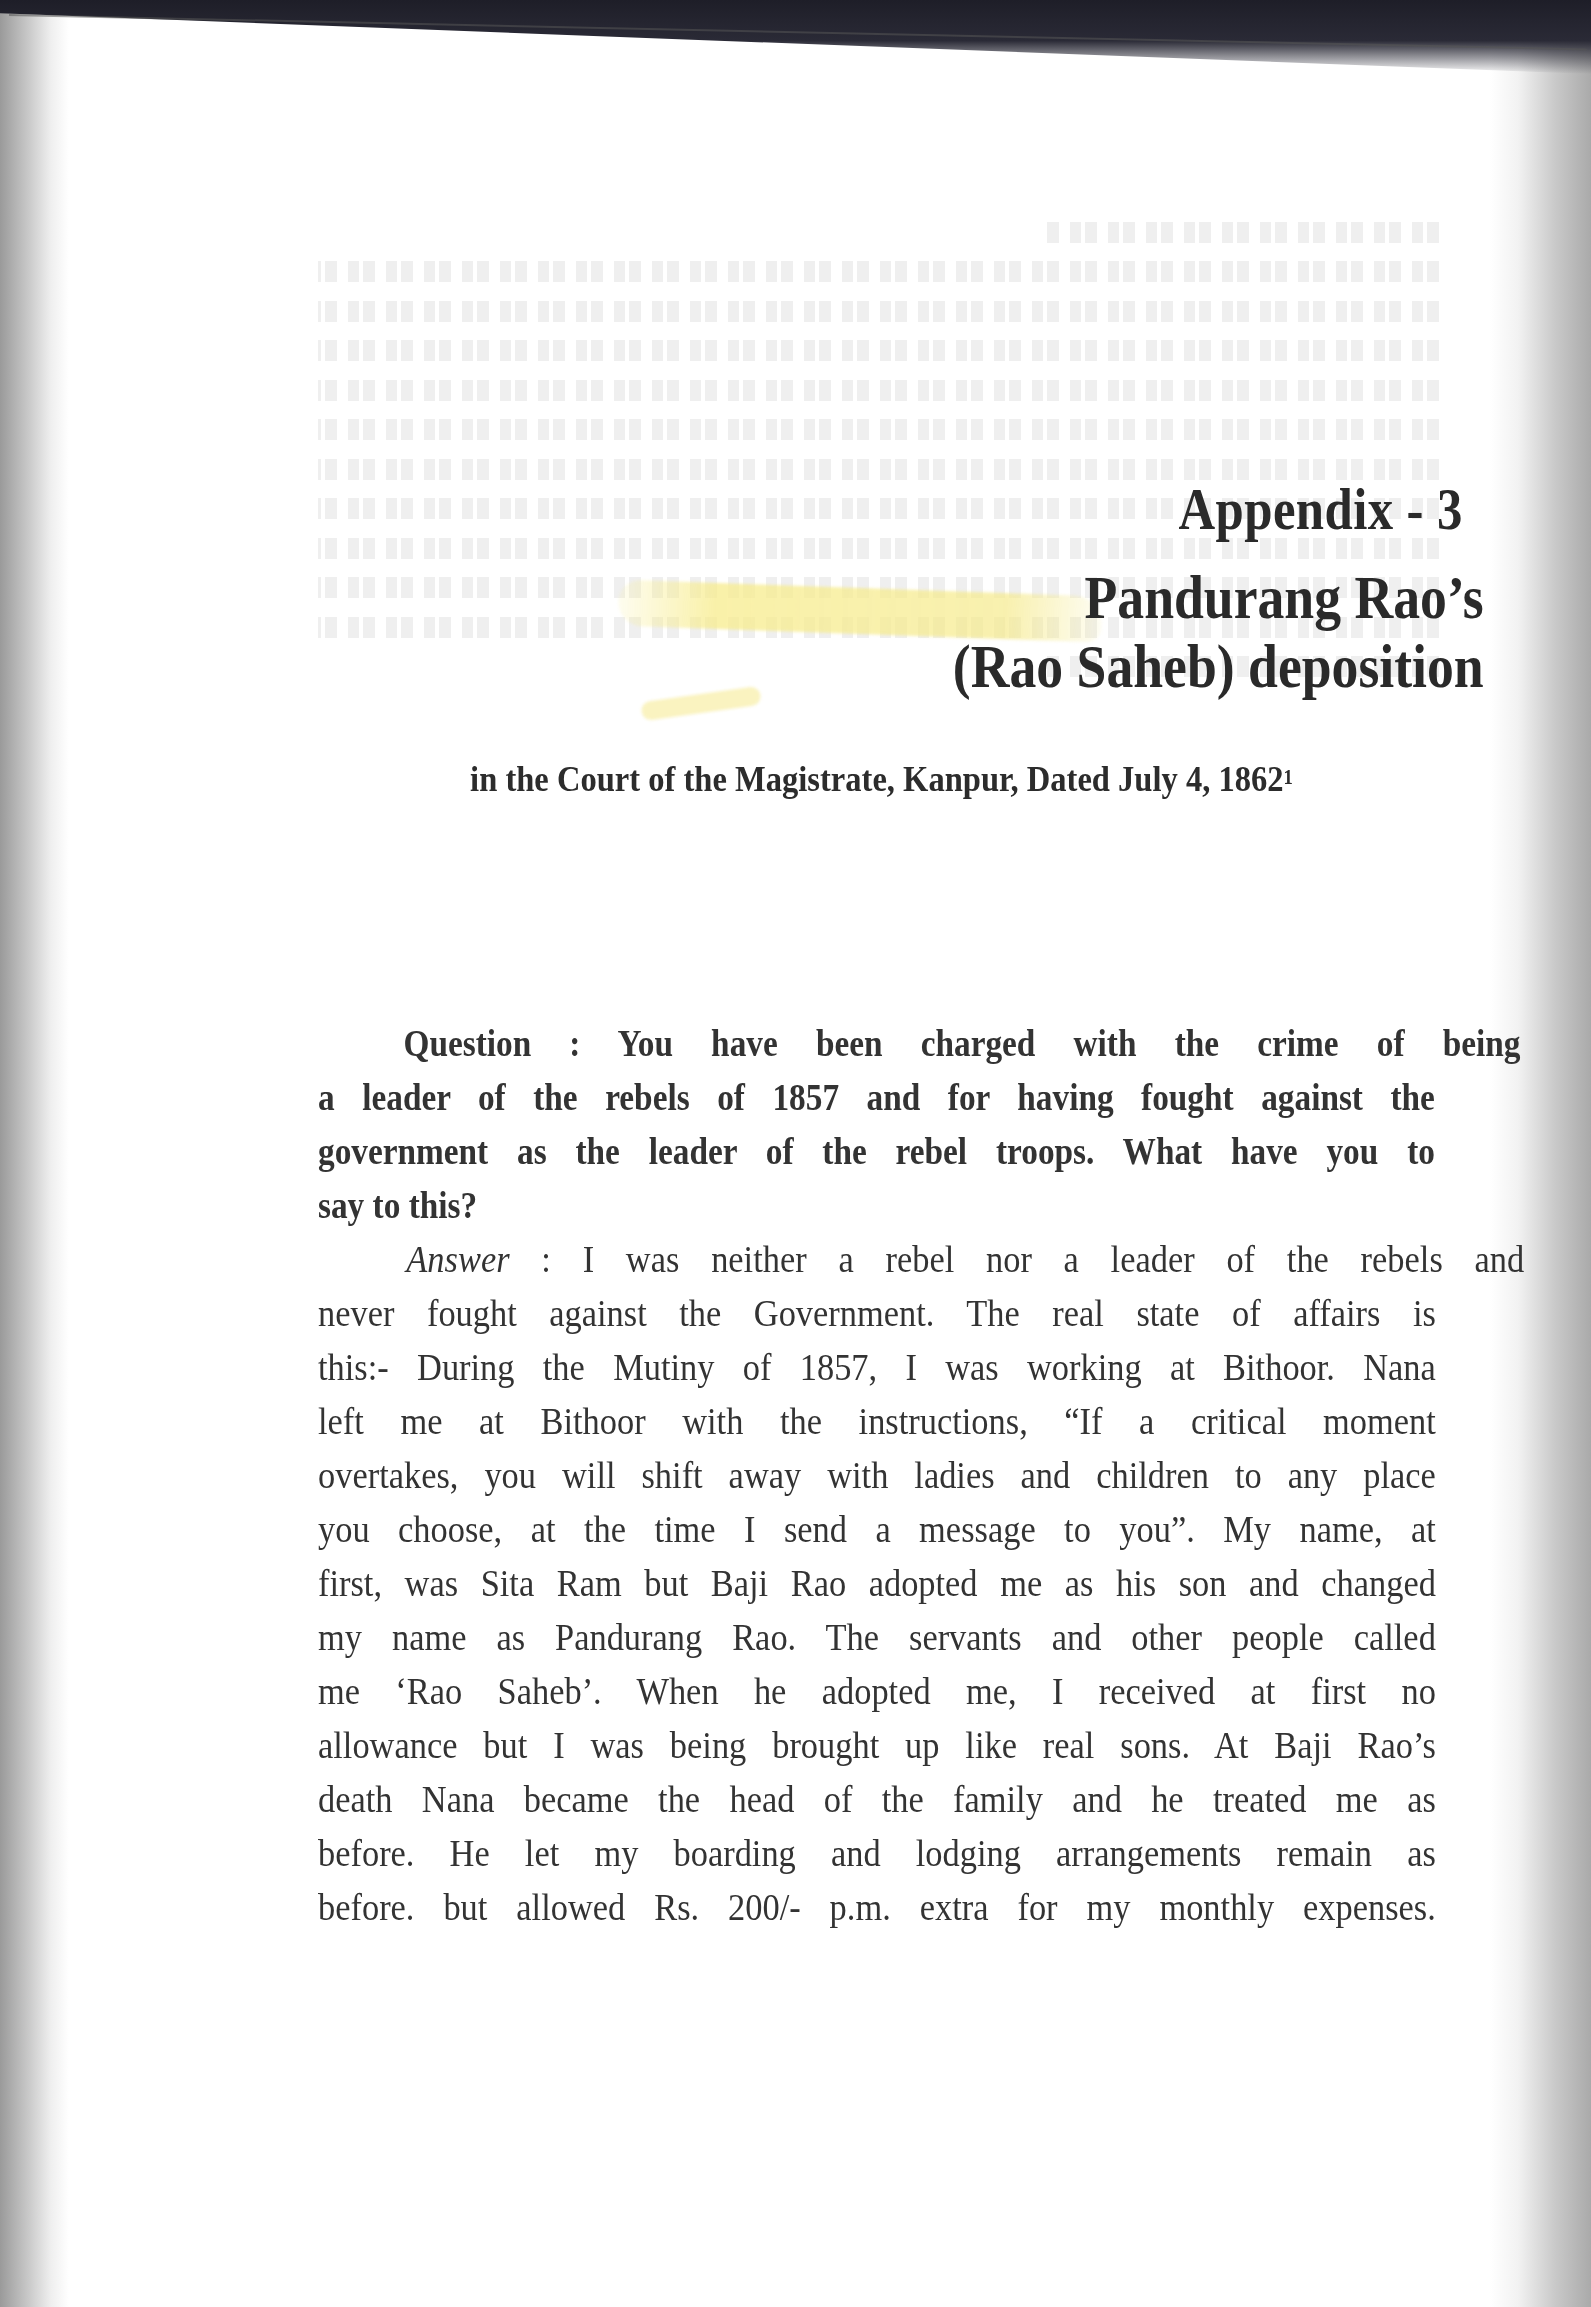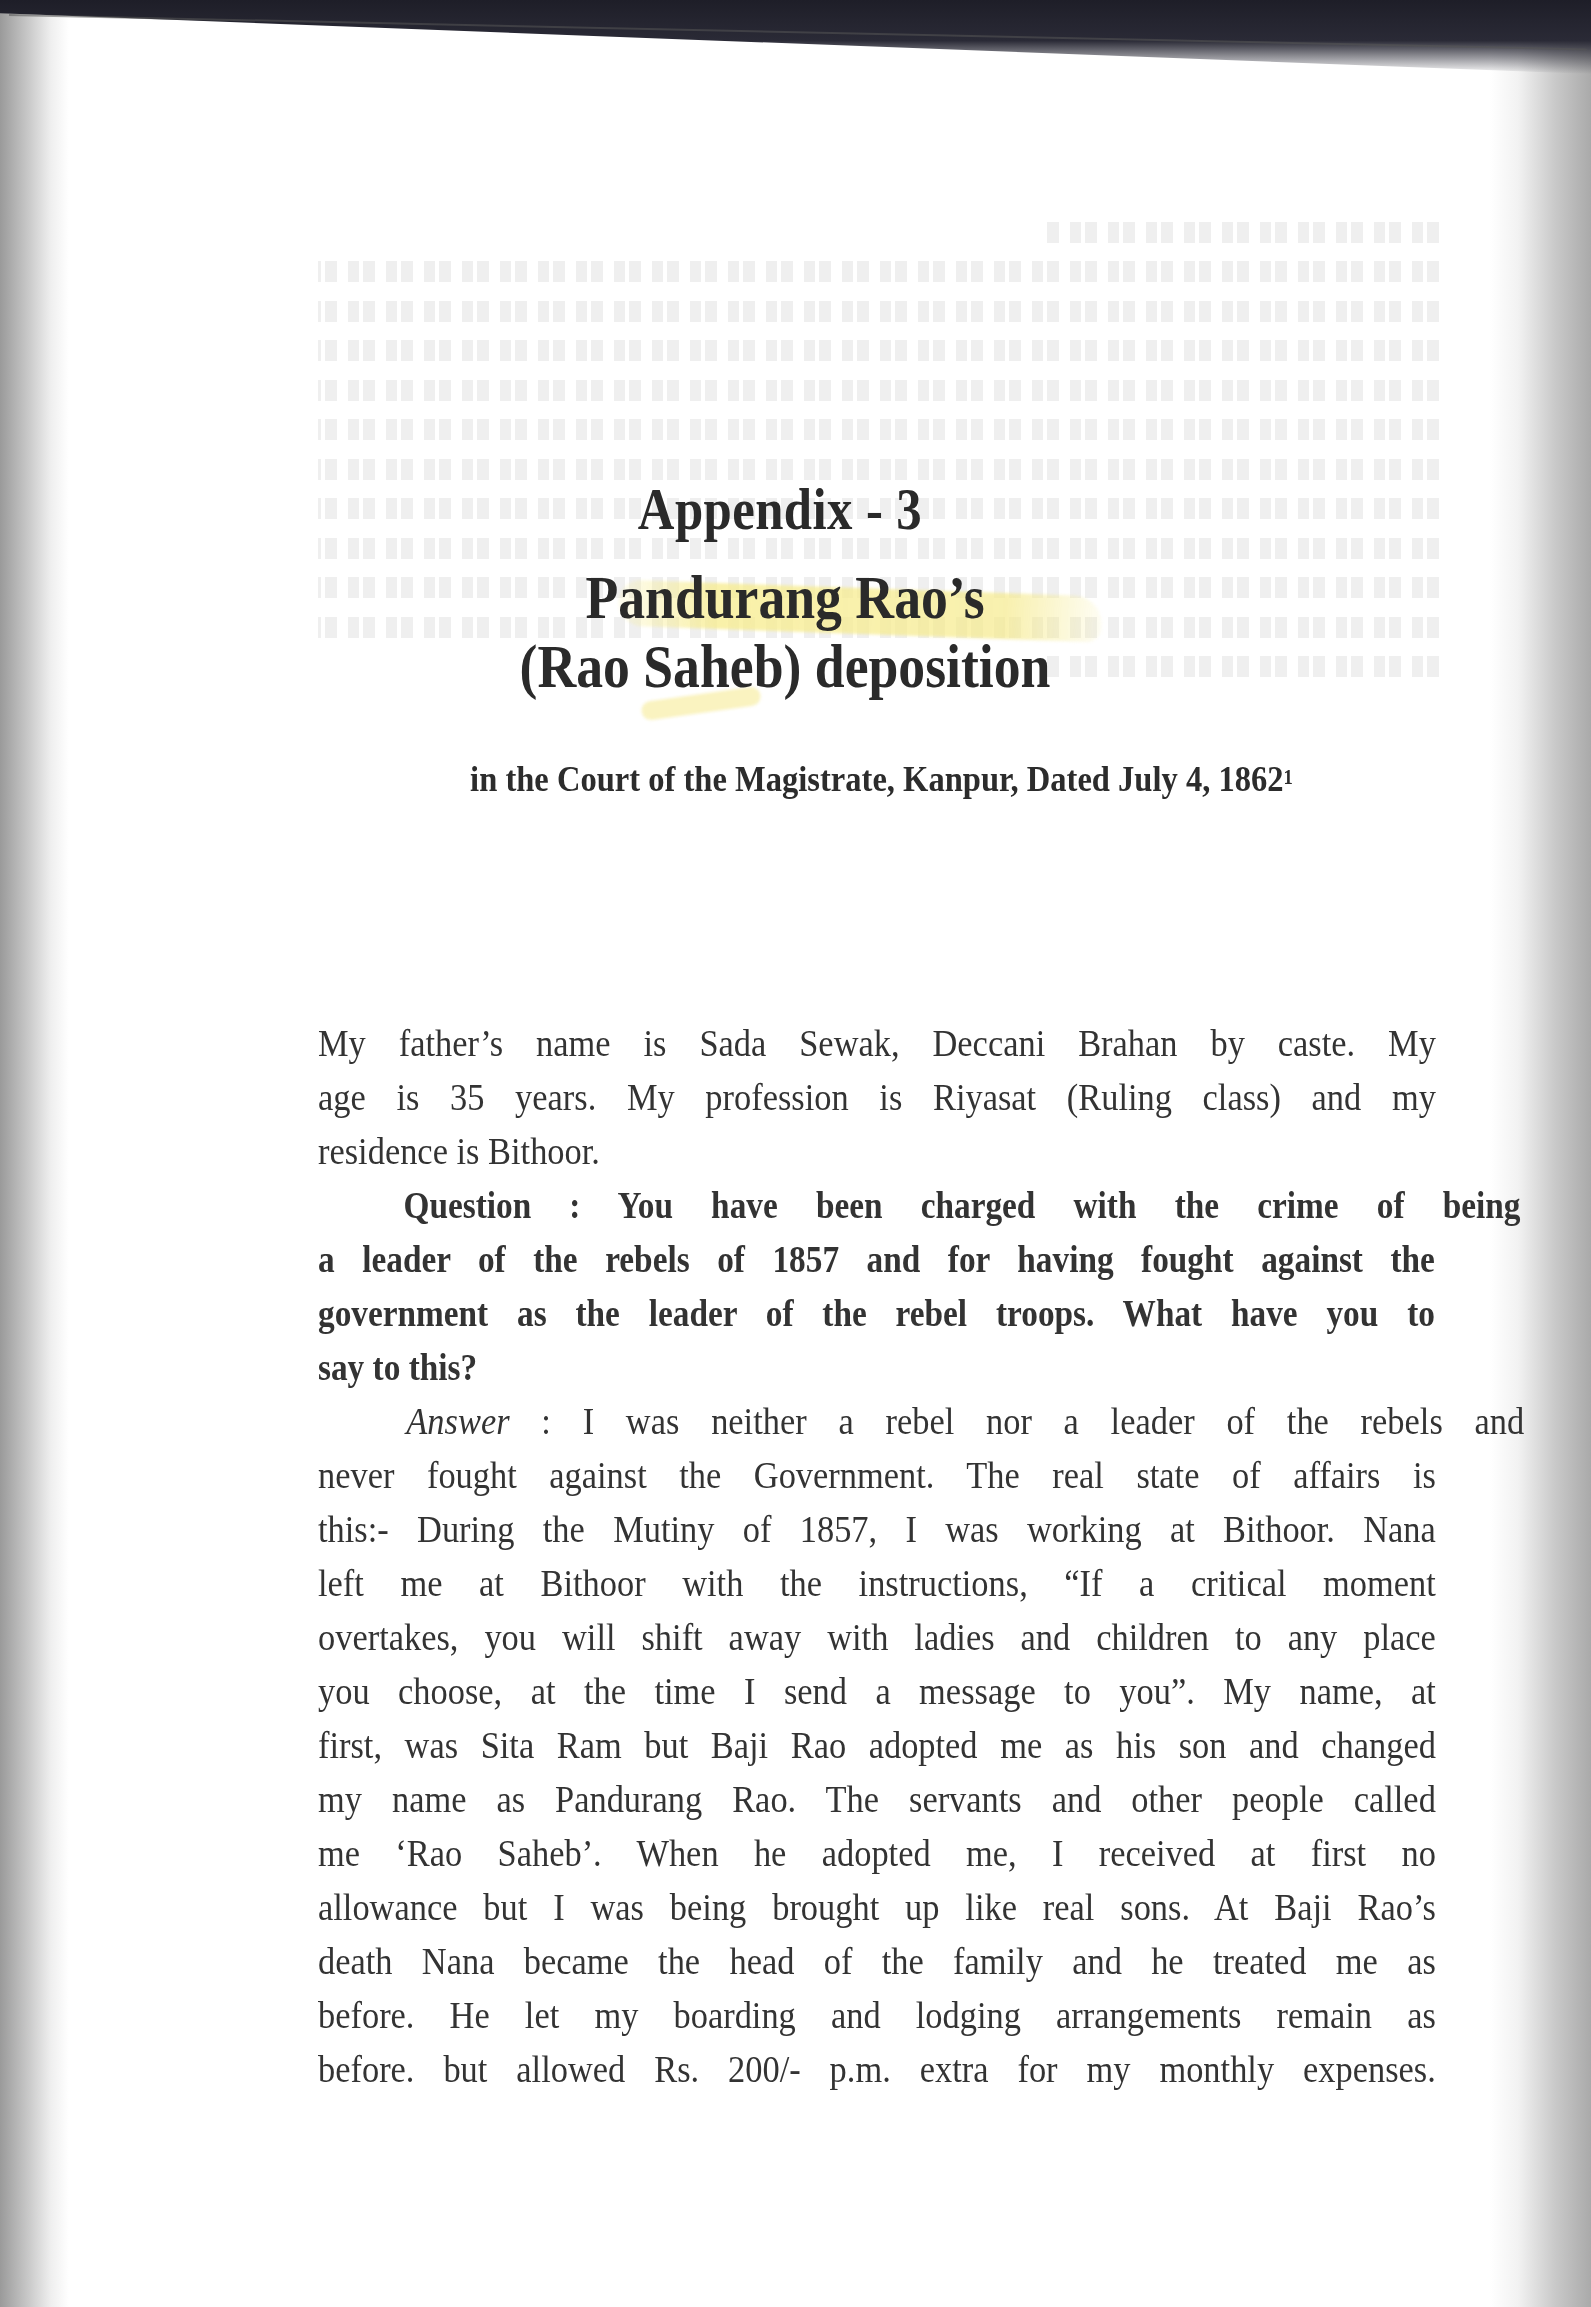--- a/index.html
+++ b/index.html
@@ -63,21 +63,21 @@
       margin: 18.5px 0 0 0;
       height: 21px;
     }
     .bleed .b-line.short { width: 35%; }
 
     
     .heading-block {
       position: absolute;
       left: 0; top: 475px;
       width: 1588px;
-      text-align: center;
+      text-align: right;
     }
     .appendix-title {
       font-weight: bold;
       font-size: 59px;
       line-height: 69px;
       letter-spacing: 0.5px;
       margin: 0;
       transform: scaleX(0.86);
       color: #2a2a2a;
       position: relative;
@@ -195,25 +195,20 @@
       <span>(Rao Saheb) deposition</span>
     </h2>
   </div>
 
   <div class="court-line">
     <span>in the Court of the Magistrate, Kanpur, Dated July 4, 1862</span><sup>1</sup>
   </div>
 
   <div class="body-text">
 
-    <div class="intro">
-      <span class="line">My father’s name is Sada Sewak, Deccani Brahan by caste. My</span>
-      <span class="line">age is 35 years. My profession is Riyasat (Ruling class) and my</span>
-      <span class="line last">residence is Bithoor.</span>
-    </div>
 
     <div class="question">
       <span class="line indent"><span>Question :</span> <span>You have been charged with the crime of being</span></span>
       <span class="line">a leader of the rebels of 1857 and for having fought against the</span>
       <span class="line">government as the leader of the rebel troops. What have you to</span>
       <span class="line last">say to this?</span>
     </div>
 
     <div class="answer">
       <span class="line indent"><span class="answer-label">Answer</span><span> : </span><span>I was neither a rebel nor a leader of the rebels and</span></span>

